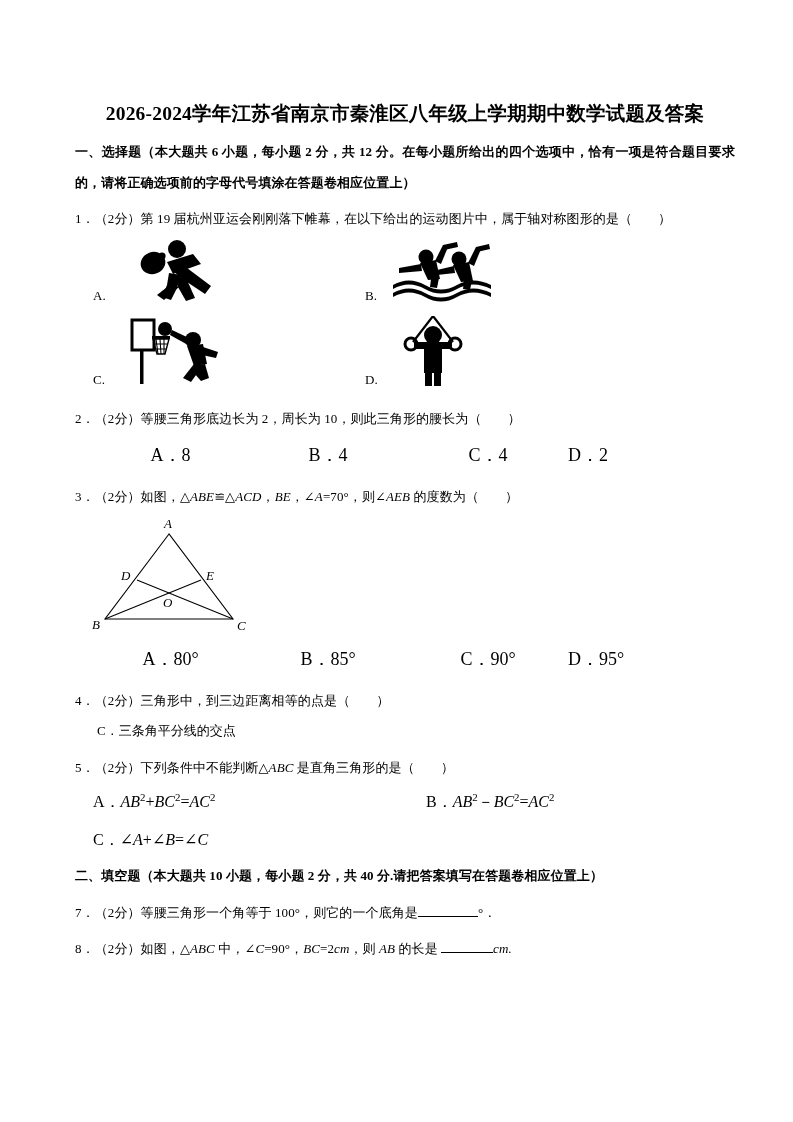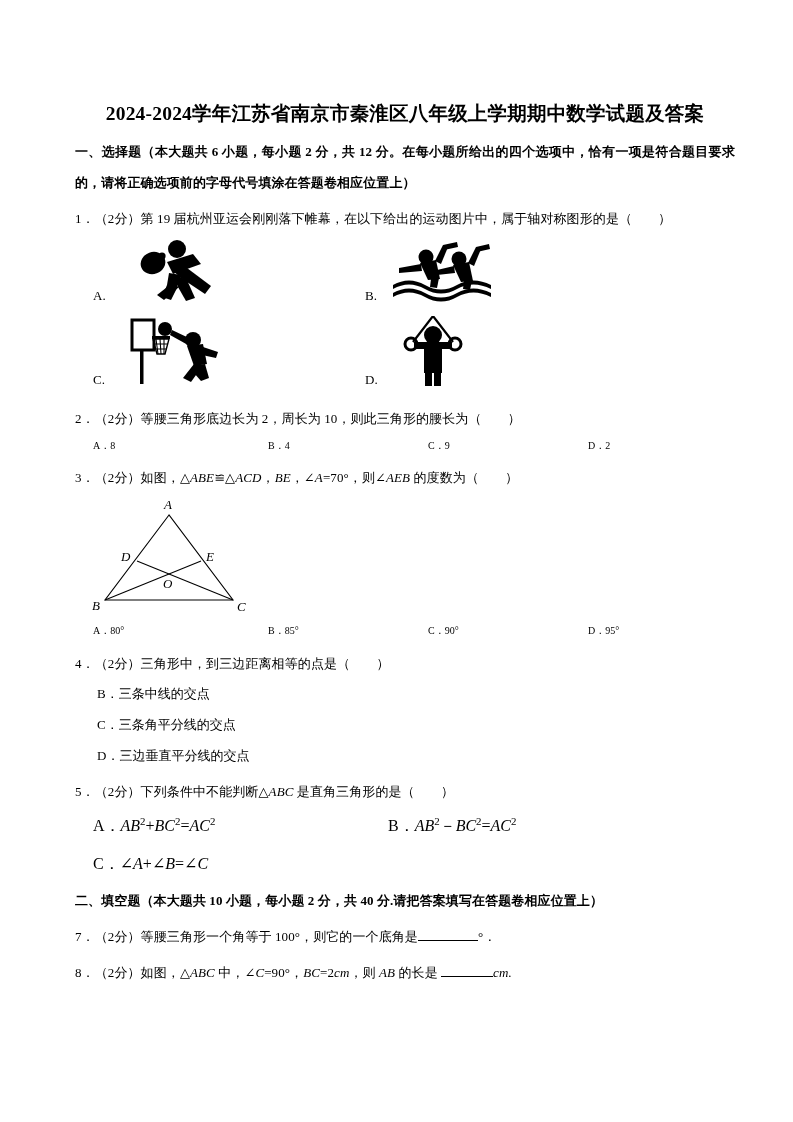--- a/index.html
+++ b/index.html
@@ -54,47 +54,48 @@
   .q-stem {
     font-size: 13px;
     line-height: 2.3;
     margin: 6px 0 0 0;
     letter-spacing: 0.1px;
   }
 
   
   .opt-row {
     display: flex;
-    font-size: 10px;
+    font-size: 18px;
     line-height: 2.35;
     padding-left: 18px;
+    text-align: center;
   }
   .opt-row > .opt {
     flex: 0 0 auto;
   }
   .opt-w1 { width: 155px; }
-  .opt-w2 { width: 160px; margin-left: 20px; }
+  .opt-w2 { width: 160px; }
   .opt-w3 { width: 160px; }
 
   .opt-list {
     padding-left: 22px;
   }
   .opt-list .opt-line {
     font-size: 13px;
     line-height: 2.38;
   }
 
   .opt-row-wide {
     display: flex;
     font-size: 16px;
     line-height: 2.35;
     padding-left: 18px;
   }
   .opt-row-wide .opt-a { width: 295px; }
-  .opt-row-wide .opt-b { width: 260px; }
+  .opt-row-wide .opt-b { width: 260px; margin-left: 38px; }
 
   i, .ital { font-style: italic; }
   sup { font-size: 0.68em; vertical-align: super; line-height: 0; }
 
   .blank-line {
     display: inline-block;
     border-bottom: 1.1px solid #000;
     vertical-align: baseline;
   }
   .blank-w1 { width: 60px; }
@@ -132,21 +133,21 @@
     height: 124px;
   }
   .geo-fig svg { position: absolute; left: 10px; top: 0; }
 </style>
 </head>
 <body>
 
 <div class="page">
   <div class="content">
 
-    <h1 class="doc-title">2024-2024学年江苏省南京市秦淮区八年级上学期期中数学试题及答案</h1>
+    <h1 class="doc-title">2026-2024学年江苏省南京市秦淮区八年级上学期期中数学试题及答案</h1>
 
     <p class="section-head">一、选择题（本大题共 6 小题，每小题 2 分，共 12 分。在每小题所给出的四个选项中，恰有一项是符合题目要求的，请将正确选项前的字母代号填涂在答题卷相应位置上）</p>
 
     <p class="q-stem">1．（2分）第 19 届杭州亚运会刚刚落下帷幕，在以下给出的运动图片中，属于轴对称图形的是（　　）</p>
 
     <div class="pict-grid">
 
       <div class="pict-cell cell-a">
         <span class="pict-label">A.</span>
         <span class="pict-art">
@@ -244,21 +245,21 @@
           </svg>
         </span>
       </div>
 
     </div>
 
     <p class="q-stem">2．（2分）等腰三角形底边长为 2，周长为 10，则此三角形的腰长为（　　）</p>
     <div class="opt-row">
       <span class="opt opt-w1">A．8</span>
       <span class="opt opt-w2">B．4</span>
-      <span class="opt opt-w3">C．9</span>
+      <span class="opt opt-w3">C．4</span>
       <span class="opt">D．2</span>
     </div>
 
     <p class="q-stem"><span>3．（2分）如图，△</span><i>ABE</i><span>≌△</span><i>ACD</i><span>，</span><i>BE</i><span>，∠</span><i>A</i><span>=70°，则∠</span><i>AEB</i><span> 的度数为（　　）</span></p>
 
     <div class="geo-fig">
       <svg width="190" height="124" viewBox="0 0 190 124">
         <g stroke="#000" stroke-width="1.1" fill="none">
 
           <path d="M84 20 L20 105 L148 105 Z"></path>
@@ -279,23 +280,21 @@
 
     <div class="opt-row">
       <span class="opt opt-w1">A．80°</span>
       <span class="opt opt-w2">B．85°</span>
       <span class="opt opt-w3">C．90°</span>
       <span class="opt">D．95°</span>
     </div>
 
     <p class="q-stem">4．（2分）三角形中，到三边距离相等的点是（　　）</p>
     <div class="opt-list">
-      <div class="opt-line">B．三条中线的交点</div>
       <div class="opt-line">C．三条角平分线的交点</div>
-      <div class="opt-line">D．三边垂直平分线的交点</div>
     </div>
 
     <p class="q-stem"><span>5．（2分）下列条件中不能判断△</span><i>ABC</i><span> 是直角三角形的是（　　）</span></p>
 
     <div class="opt-row-wide">
       <span class="opt-a"><span>A．</span><i>AB</i><sup>2</sup><span>+</span><i>BC</i><sup>2</sup><span>=</span><i>AC</i><sup>2</sup></span>
       <span class="opt-b"><span>B．</span><i>AB</i><sup>2</sup><span>－</span><i>BC</i><sup>2</sup><span>=</span><i>AC</i><sup>2</sup></span>
     </div>
 
     <div class="opt-row-wide">

